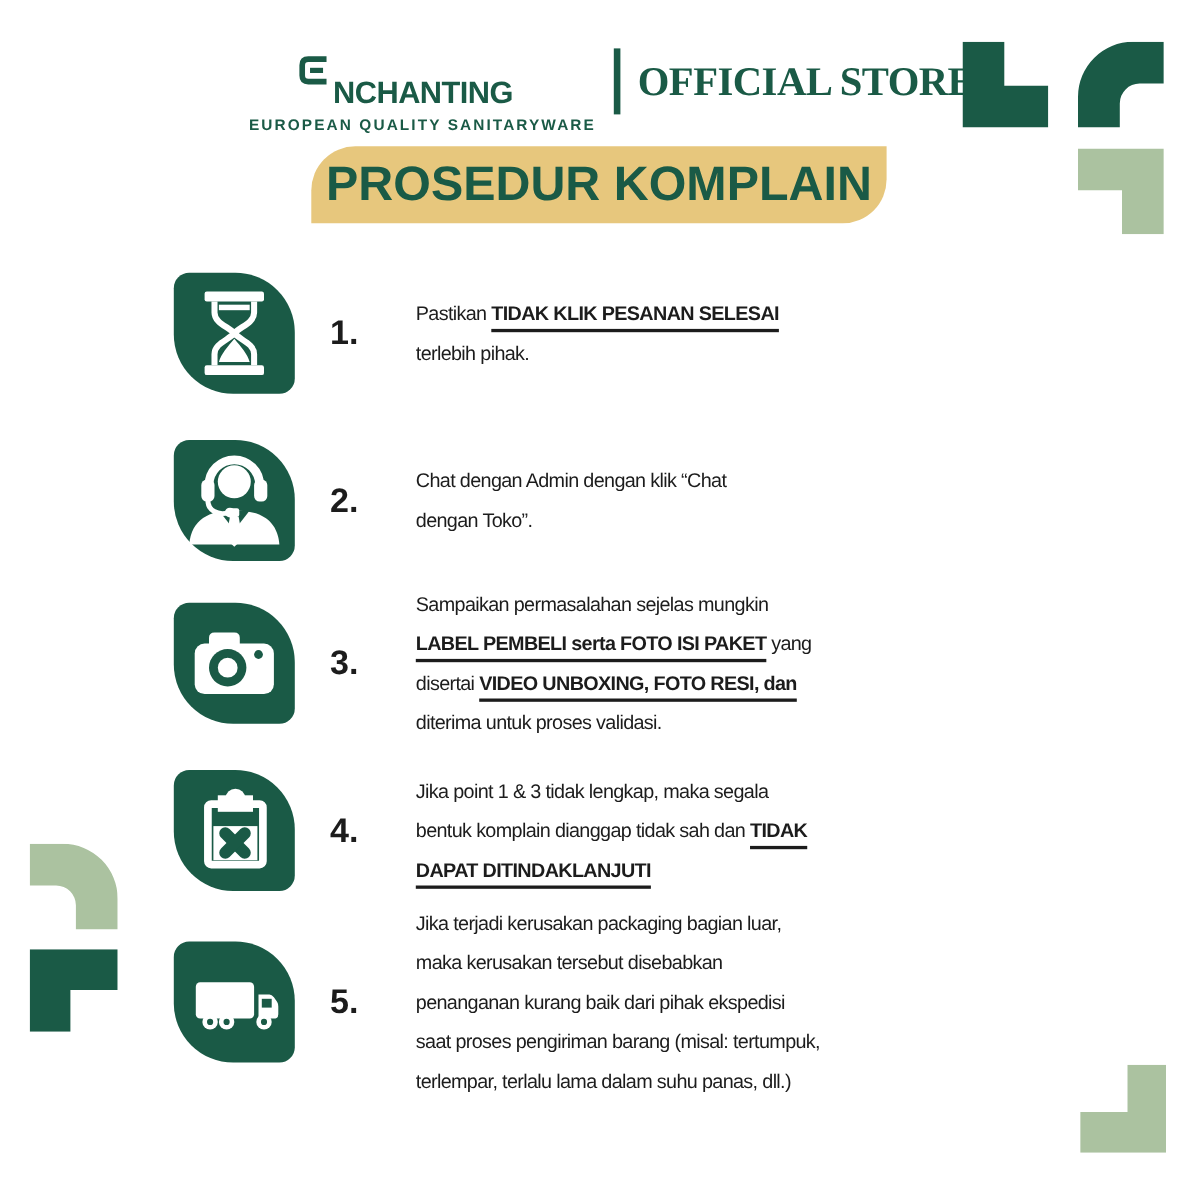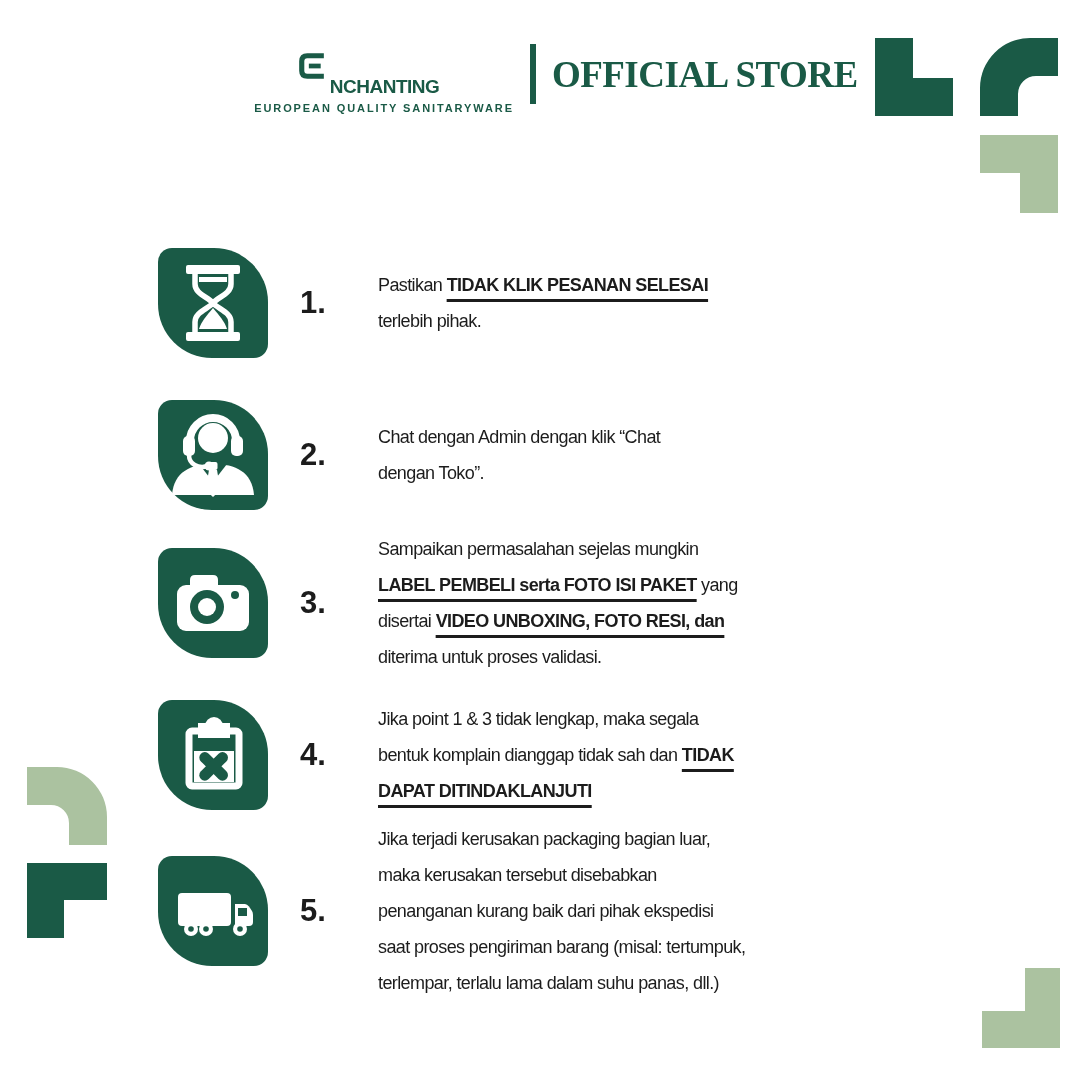--- a/index.html
+++ b/index.html
@@ -7,22 +7,22 @@
     position:relative;width:1080px;height:1080px;background:#ffffff;overflow:hidden;
     font-family:"Liberation Sans",sans-serif;
   }
   
   .logo-row{
     position:absolute;top:36px;left:0;width:1080px;height:76px;
     display:flex;align-items:center;justify-content:center;gap:16px;
   }
   .brand-block{display:flex;flex-direction:column;align-items:center;}
   .brand-word{display:flex;align-items:center;gap:3px;}
-  .brand-rest{font-size:19px;font-weight:800;letter-spacing:-.5px;margin-top:42px;}
-  .brand-tagline{font-size:11px;font-weight:700;letter-spacing:1.9px;margin-top:4px;align-self:flex-start;padding-left:32px;}
+  .brand-rest{font-size:28px;font-weight:800;letter-spacing:-.5px;margin-top:42px;}
+  .brand-tagline{font-size:14px;font-weight:700;letter-spacing:1.9px;margin-top:4px;align-self:flex-start;padding-left:32px;}
   .logo-divider{width:6px;height:60px;}
   .official{font-size:37px;font-weight:800;letter-spacing:-.5px;}
   
   .banner{
     position:absolute;left:283px;top:133px;width:523px;height:70px;
     border-radius:40px 0 40px 0;
     display:flex;align-items:center;justify-content:center;
   }
   .banner-title{font-size:44px;font-weight:800;letter-spacing:0px;}
   
@@ -56,20 +56,23 @@
           <rect x="15" y="16" width="15" height="6" class="fill-green" fill="#1a5a46"></rect>
         </svg>
         <span class="brand-rest" style="color: rgb(26, 90, 70);">NCHANTING</span>
       </div>
       <span class="brand-tagline" style="color: rgb(26, 90, 70);">EUROPEAN  QUALITY  SANITARYWARE</span>
     </div>
     <div class="logo-divider" style="background: rgb(26, 90, 70);"></div>
     <span class="official" style="color: rgb(26, 90, 70); font-family: Liberation Serif, serif;">OFFICIAL STORE</span>
   </div>
 
+  <div class="banner" style="background: rgb(231, 199, 125);">
+    <span class="banner-title" style="color: rgb(26, 90, 70);">PROSEDUR KOMPLAIN</span>
+  </div>
 
   <div id="steps">
       <div class="step-row" style="top: 248px; height: 110px;">
         <div class="tile" style="background: rgb(26, 90, 70);">
           <svg viewBox="0 0 110 110">
     <rect x="28" y="17" width="54" height="9" rx="2" fill="#ffffff"></rect>
     <rect x="28" y="84" width="54" height="9" rx="2" fill="#ffffff"></rect>
     <path d="M37,26 V36 C37,46 50,49 55,55 C50,61 37,64 37,74 V84" stroke="#ffffff" stroke-width="5.5" fill="none"></path>
     <path d="M73,26 V36 C73,46 60,49 55,55 C60,61 73,64 73,74 V84" stroke="#ffffff" stroke-width="5.5" fill="none"></path>
     <path d="M55,60 C49,67 43,74 41,81 H69 C67,74 61,67 55,60 Z" fill="#ffffff"></path>

